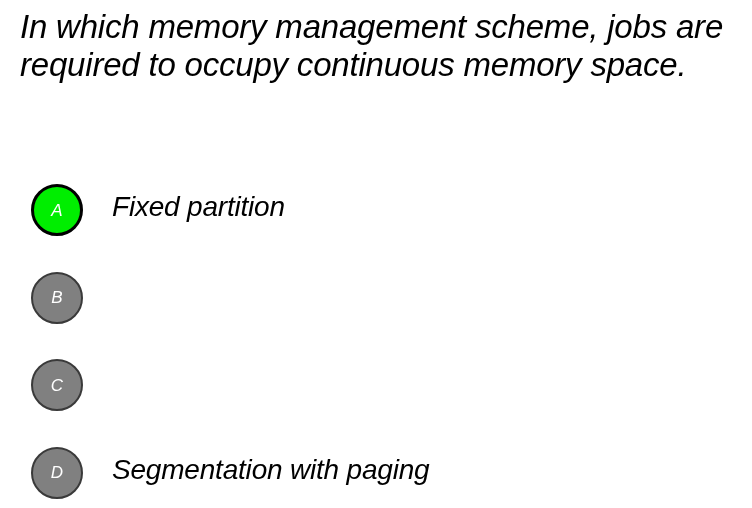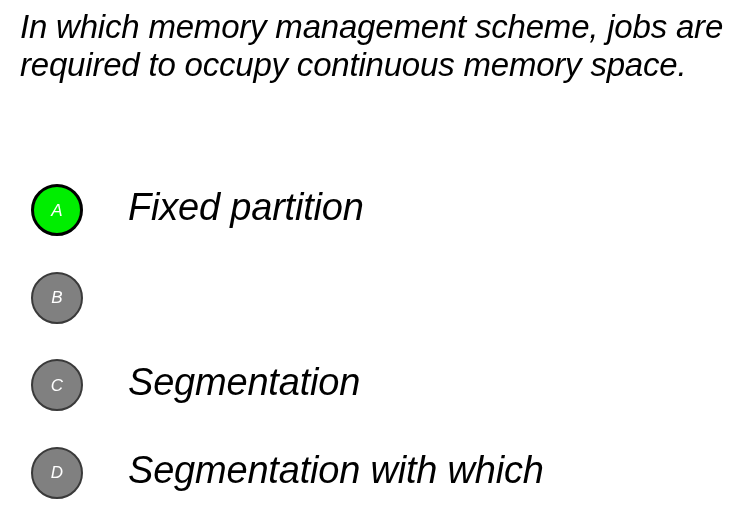--- a/index.html
+++ b/index.html
@@ -76,26 +76,25 @@
     font-size: 17px;
     line-height: 1;
     color: #ffffff;
     font-family: "Liberation Sans", sans-serif;
   }
 
   .option-label {
     position: absolute;
     left: 112px;
     top: 6px;
-    font-size: 38px;
+    font-size: 28px;
     line-height: 46px;
     color: #000000;
     letter-spacing: -0.2px;
     white-space: nowrap;
-    margin-left: 16px;
   }
 </style>
 </head>
 <body>
 
 <div class="quiz-card">
 
   <div class="question-text">In which memory management scheme, jobs are required to occupy continuous memory space.</div>
 
   <div class="options-list">
@@ -110,24 +109,23 @@
     <div class="option-row">
       <div class="option-badge">
         <span class="option-badge-letter">B</span>
       </div>
     </div>
 
     <div class="option-row">
       <div class="option-badge">
         <span class="option-badge-letter">C</span>
       </div>
-      <div class="option-label">Segmentation</div>
     </div>
 
     <div class="option-row">
       <div class="option-badge">
         <span class="option-badge-letter">D</span>
       </div>
-      <div class="option-label">Segmentation with which</div>
+      <div class="option-label">Segmentation with paging</div>
     </div>
 
   </div>
 </div>
 
 </body></html>

